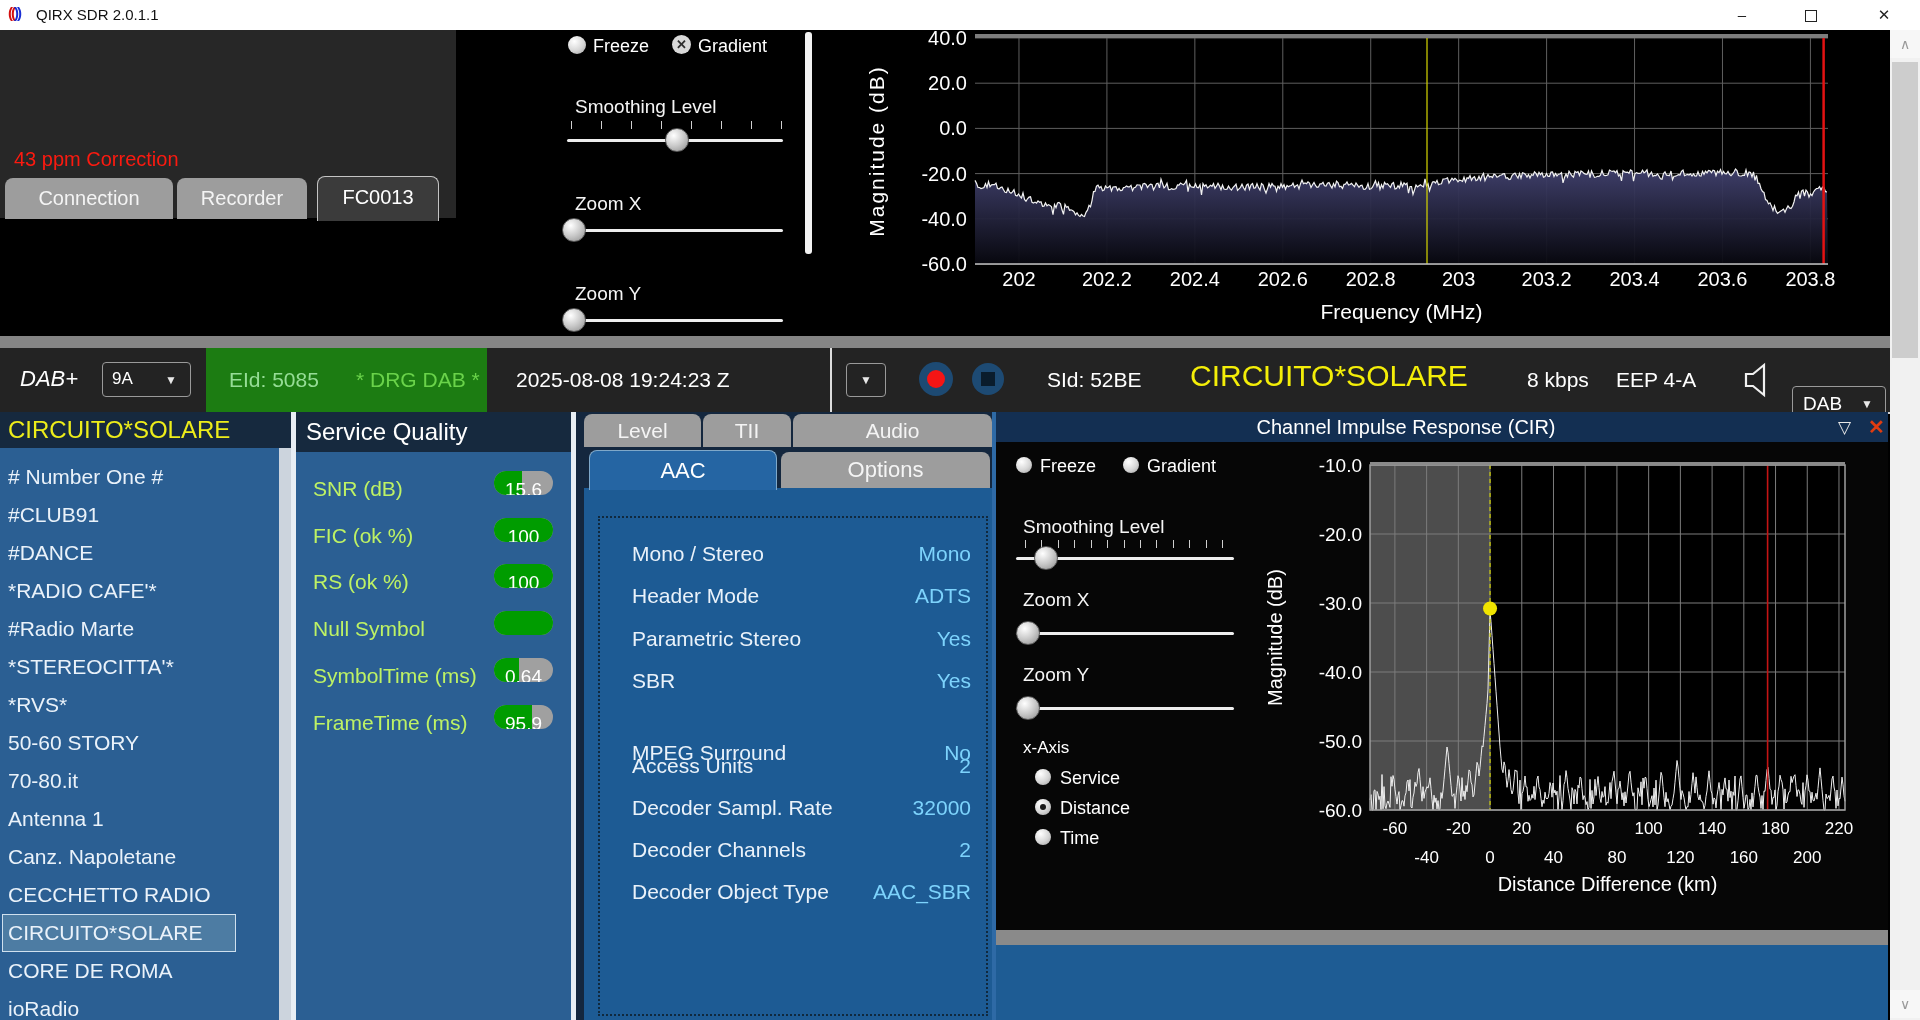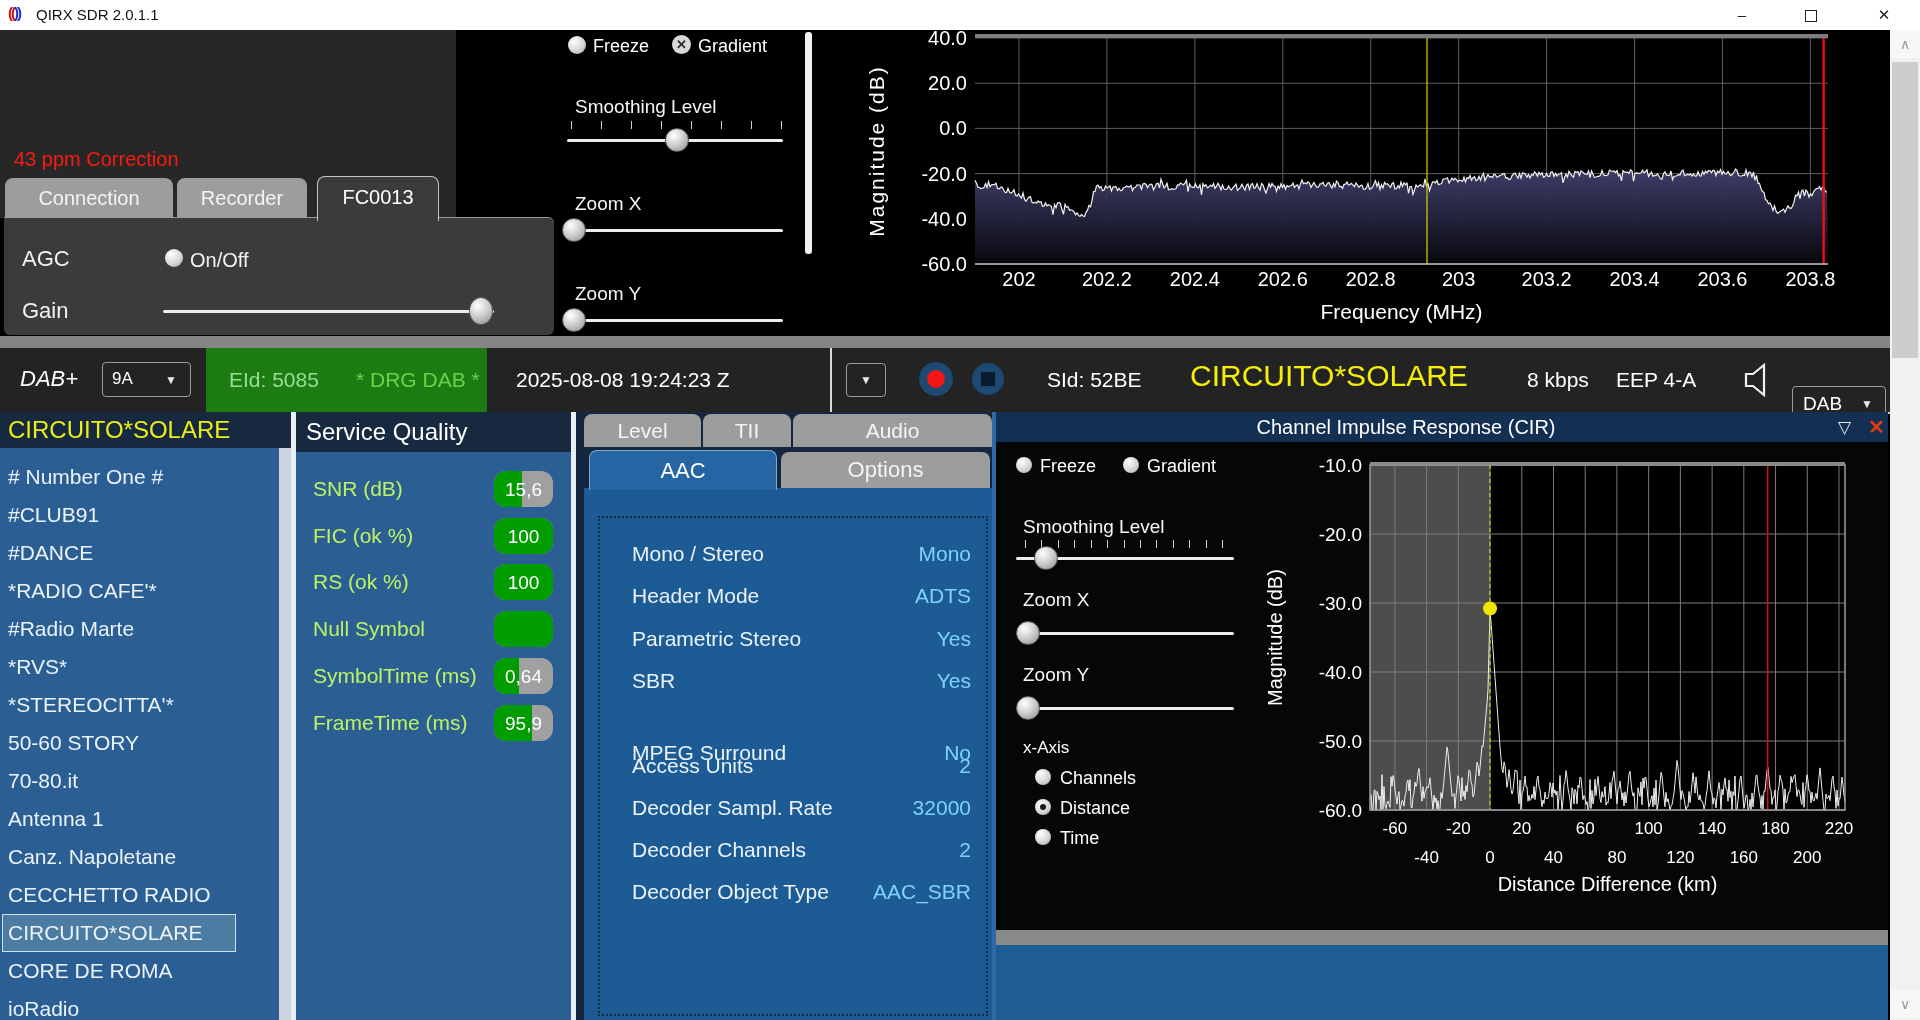--- a/index.html
+++ b/index.html
@@ -54,21 +54,21 @@
   .station-label{position:absolute;left:8px;font-size:21px;color:#eaf2fa;white-space:nowrap;}
   .station-item.selected{background:#4d7ca3;border:1px solid #cfe0ee;width:232px;margin-left:2px;height:36px;line-height:36px;}
   .station-item.selected .station-label{left:5px;}
   .list-scrollbar{position:absolute;left:279px;top:36px;width:12px;height:572px;background:#ccd4dd;}
   .gap-white{position:absolute;background:#e8eef4;}
   .sq-panel{left:296px;top:412px;width:275px;height:608px;background:#2b5f93;}
   .sq-header{position:absolute;left:0;top:0;width:275px;height:40px;background:#16293e;}
   .sq-header span{position:absolute;left:10px;top:6px;font-size:24px;color:#fff;}
   .sq-row{position:absolute;left:0;width:275px;height:38px;}
   .sq-row .lbl{position:absolute;left:17px;top:7px;font-size:21px;color:#bef264;white-space:nowrap;}
-  .sq-box{position:absolute;left:198px;top:1px;width:59px;height:36px;background:#a0a0a0;overflow:hidden;border-radius:12px;}
+  .sq-box{position:absolute;left:198px;top:1px;width:59px;height:24px;background:#a0a0a0;overflow:hidden;border-radius:12px;}
   .sq-fill{position:absolute;left:0;top:0;height:36px;background:#009c00;}
   .sq-val{position:absolute;width:59px;top:8px;text-align:center;font-size:19px;color:#fff;}
   .dec-panel{left:576px;top:412px;width:416px;height:608px;background:#14273e;}
   .dtab{position:absolute;background:#9d9d9d;border-radius:8px 8px 0 0;text-align:center;color:#f4f4f4;}
   .dtab.active{background:#2565a3;border:1px solid #7fa8c9;border-bottom:none;color:#fff;z-index:2;}
   .dec-content{position:absolute;left:8px;top:76px;width:408px;height:532px;background:#1d5b94;}
   .dotted-box{position:absolute;left:14px;top:28px;width:390px;height:500px;border:2px dotted #10293e;box-sizing:border-box;}
   .aac-row{position:absolute;left:0;width:386px;height:26px;}
   .aac-row .lbl{position:absolute;left:32px;font-size:21px;color:#eaf2fa;white-space:nowrap;}
   .aac-row .val{position:absolute;right:15px;font-size:21px;color:#7dd3fc;white-space:nowrap;}
@@ -102,28 +102,20 @@
       </div>
     <div class="winbtn" style="left:1861px;"><span>✕</span></div>
   </div>
 
   <div class="abs freq-panel">
     <div class="ppm">43 ppm Correction</div>
   </div>
   <div class="abs tab" style="left:5px;top:178px;width:168px;"><span>Connection</span></div>
   <div class="abs tab" style="left:177px;top:178px;width:130px;"><span>Recorder</span></div>
   <div class="abs tab active" style="left:317px;top:176px;width:120px;"><span>FC0013</span></div>
-  <div class="abs tabcontent">
-    <span class="abs biglabel" style="left:18px;top:28px;">AGC</span>
-    <span class="radio" style="left:161px;top:31px;"></span>
-    <span class="abs" style="left:186px;top:31px;font-size:20px;color:#f2f2f2;">On/Off</span>
-    <span class="abs biglabel" style="left:18px;top:80px;">Gain</span>
-    <span class="slider-track" style="left:159px;top:92px;width:331px;"></span>
-    <span class="slider-thumb" style="left:477px;top:93px;height:26px;"></span>
-  </div>
 
   <div>
     <span class="radio" style="left:568px;top:36px;"></span>
     <span class="abs" style="left:593px;top:36px;font-size:18px;">Freeze</span>
     <span class="xcheck" style="left:672px;top:35px;"><span>✕</span></span>
     <span class="abs" style="left:698px;top:36px;font-size:18px;">Gradient</span>
 
     <span class="ctl-label" style="left:575px;top:96px;">Smoothing Level</span>
     <span class="tickrow" style="left:571px;top:121px;">
         <span style="left: 0px;"></span>
@@ -248,24 +240,24 @@
         <div class="station-item">
     <span class="station-label">#DANCE</span>
   </div>
         <div class="station-item">
     <span class="station-label">*RADIO CAFE'*</span>
   </div>
         <div class="station-item">
     <span class="station-label">#Radio Marte</span>
   </div>
         <div class="station-item">
+    <span class="station-label">*STEREOCITTA'*</span>
+  </div>
+        <div class="station-item">
     <span class="station-label">*RVS*</span>
-  </div>
-        <div class="station-item">
-    <span class="station-label">*STEREOCITTA'*</span>
   </div>
         <div class="station-item">
     <span class="station-label">50-60 STORY</span>
   </div>
         <div class="station-item">
     <span class="station-label">70-80.it</span>
   </div>
         <div class="station-item">
     <span class="station-label">Antenna 1</span>
   </div>
@@ -422,21 +414,21 @@
     <span class="ctl-label" style="left:27px;top:147px;">Zoom X</span>
     <span class="slider-track" style="left:20px;top:190px;width:218px;"></span>
     <span class="slider-thumb" style="left:32px;top:191px;"></span>
 
     <span class="ctl-label" style="left:27px;top:222px;">Zoom Y</span>
     <span class="slider-track" style="left:20px;top:265px;width:218px;"></span>
     <span class="slider-thumb" style="left:32px;top:266px;"></span>
 
     <span class="abs" style="left:27px;top:296px;font-size:17px;">x-Axis</span>
     <span class="radio small" style="left:39px;top:327px;"></span>
-    <span class="abs" style="left:64px;top:326px;font-size:18px;">Channels</span>
+    <span class="abs" style="left:64px;top:326px;font-size:18px;">Service</span>
     <span class="radio small checked" style="left:39px;top:357px;"></span>
     <span class="abs" style="left:64px;top:356px;font-size:18px;">Distance</span>
     <span class="radio small" style="left:39px;top:387px;"></span>
     <span class="abs" style="left:64px;top:386px;font-size:18px;">Time</span>
 
     <svg style="position:absolute;left:254px;top:0;" width="638" height="488">
         <rect x="120" y="23" width="475" height="345" fill="#000"></rect>
         <rect x="120" y="23" width="120.05843071786313" height="345" fill="#4d4d4d"></rect>
         <line x1="144.89983305509182" y1="23" x2="144.89983305509182" y2="368" stroke="#7c7c7c" stroke-width="1"></line>
         <line x1="176.6193656093489" y1="23" x2="176.6193656093489" y2="368" stroke="#7c7c7c" stroke-width="1"></line>

